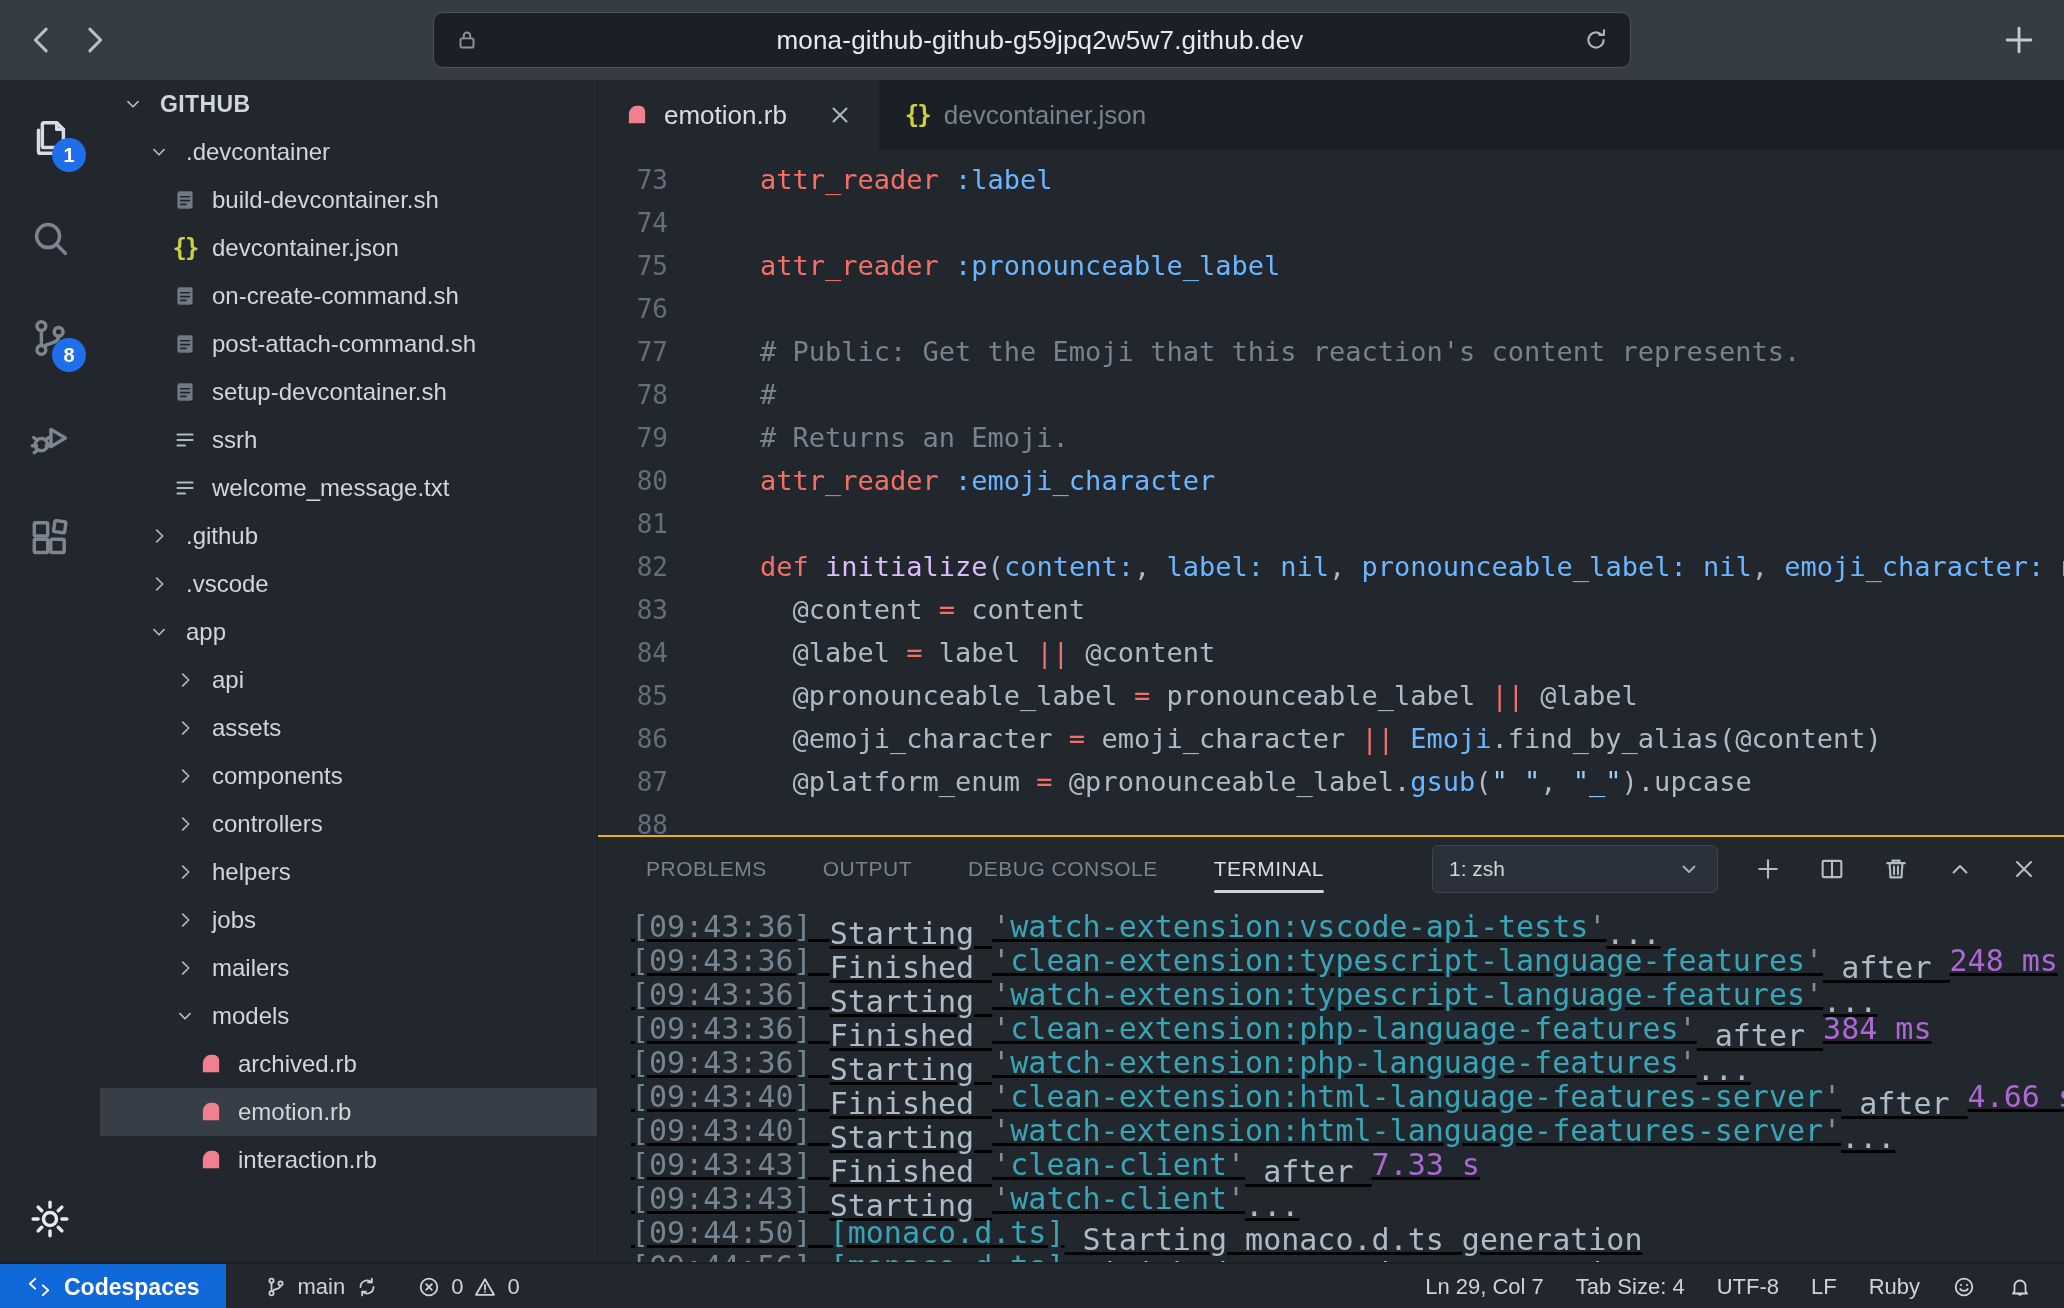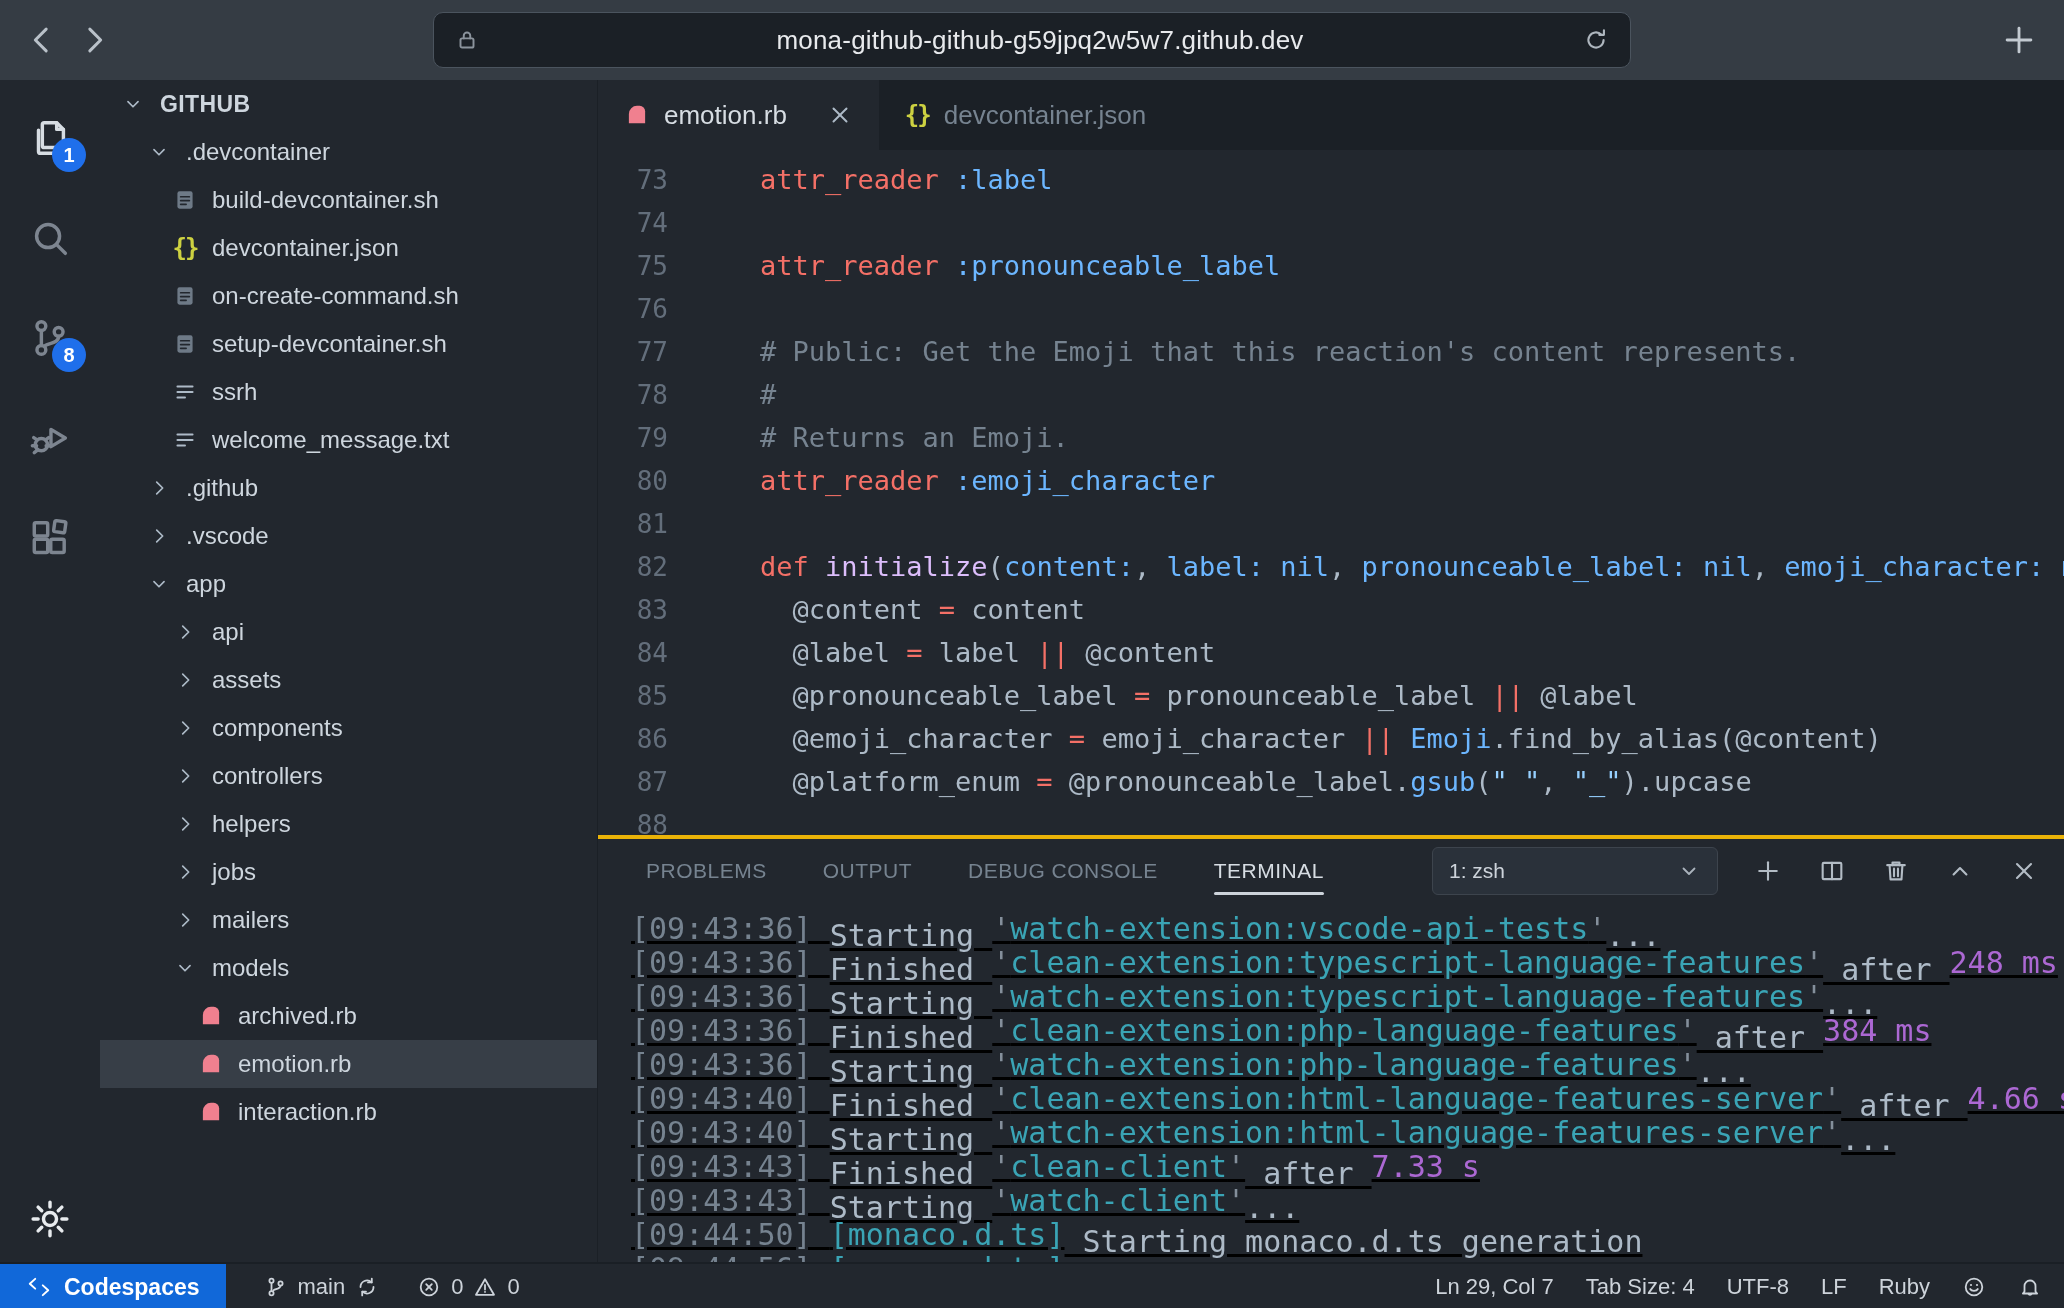--- a/index.html
+++ b/index.html
@@ -61,21 +61,21 @@
 
   
   .editor{height:677px;flex:none;overflow:hidden;padding-top:8px;
     font-family:"DejaVu Sans Mono",monospace;font-size:27px;}
   .code-line{height:43px;display:flex;align-items:center;white-space:pre;gap:38px;}
   .gutter{width:70px;flex:none;text-align:right;padding-right:54px;color:#636e7b;font-size:26px;}
   .tk-fg{color:#adbac7;} .tk-red{color:#f47067;} .tk-blue{color:#6cb6ff;}
   .tk-purple{color:#dcbdfb;} .tk-str{color:#96d0ff;} .tk-cmt{color:#768390;}
 
   
-  .panel{flex:1;display:flex;flex-direction:column;border-top:4px solid #eab308;min-height:0;}
+  .panel{flex:1;display:flex;flex-direction:column;border-top:2px solid #eab308;min-height:0;}
   .panel-header{height:64px;flex:none;display:flex;align-items:center;padding:0 26px 0 48px;}
   .panel-tabs{display:flex;align-items:stretch;height:100%;}
   .panel-tab{margin-right:56px;font-size:21px;letter-spacing:.5px;color:#768390;display:flex;align-items:center;position:relative;}
   .panel-tab.active{color:#d7dde3;}
   .panel-tab.active::after{content:"";position:absolute;left:0;right:0;bottom:8px;height:3px;background:#cdd3da;border-radius:2px;}
   .panel-controls{margin-left:auto;display:flex;align-items:center;gap:36px;color:#b3bcc5;}
   .shell-select{width:252px;height:46px;background:#2a313a;border:1px solid #3d444d;border-radius:6px;
     display:flex;align-items:center;justify-content:space-between;padding:0 16px;font-size:21px;color:#cdd3da;}
   .shell-select .ic{width:24px;height:24px;color:#aab3bc;}
   .pc-icon{width:28px;height:28px;}
@@ -85,21 +85,21 @@
   .t-ts{color:#768390;} .t-fg{color:#adbac7;margin-top:14px;} .t-cyan{color:#3aa4b5;}
   .t-mag{color:#ac68d3;} .t-q{color:#848f9b;}
 
   
   .status-bar{height:46px;display:flex;align-items:center;background:#22272e;border-top:2px solid #1a1f25;
     font-size:22px;color:#cdd3da;}
   .sb-remote{height:100%;background:#1168d9;color:#fff;display:flex;align-items:center;gap:12px;padding:0 26px;font-weight:700;font-size:23px;}
   .sb-remote .ic{width:26px;height:26px;}
   .sb-item{display:flex;align-items:center;gap:10px;margin-left:38px;}
   .sb-item .ic{width:24px;height:24px;}
-  .sb-right{margin-left:auto;display:flex;align-items:center;gap:32px;padding-right:22px;}
+  .sb-right{margin-left:auto;display:flex;align-items:center;gap:32px;padding-right:32px;}
   .sb-right .sb-item{margin-left:0;}
 </style>
 </head>
 <body>
 
 <div class="browser-bar">
   <span class="ic nav-btn">
       <svg viewBox="0 0 24 24" fill="none" stroke="currentColor" stroke-width="1.8" stroke-linecap="round" stroke-linejoin="round">
         <polyline points="14.5 5.5 8 12 14.5 18.5"></polyline>
       </svg>
@@ -242,20 +242,35 @@
                 <rect x="5" y="4" width="14" height="16" rx="2" fill="#6e7a87"></rect>
                 <g stroke="#22272e" stroke-width="1.6" stroke-linecap="round">
                   <line x1="8" y1="9" x2="16" y2="9"></line>
                   <line x1="8" y1="12.5" x2="16" y2="12.5"></line>
                   <line x1="8" y1="16" x2="13" y2="16"></line>
                 </g>
               </svg>
             </span>
           </span>
           <span class="tree-label">on-create-command.sh</span>
+        </div>
+        <div class="tree-row" style="padding-left: 68px;">
+          <span class="tree-slot">
+            <span class="ic ficon">
+              <svg viewBox="0 0 24 24">
+                <rect x="5" y="4" width="14" height="16" rx="2" fill="#6e7a87"></rect>
+                <g stroke="#22272e" stroke-width="1.6" stroke-linecap="round">
+                  <line x1="8" y1="9" x2="16" y2="9"></line>
+                  <line x1="8" y1="12.5" x2="16" y2="12.5"></line>
+                  <line x1="8" y1="16" x2="13" y2="16"></line>
+                </g>
+              </svg>
+            </span>
+          </span>
+          <span class="tree-label">post-attach-command.sh</span>
         </div>
         <div class="tree-row" style="padding-left: 68px;">
           <span class="tree-slot">
             <span class="ic ficon">
               <svg viewBox="0 0 24 24">
                 <rect x="5" y="4" width="14" height="16" rx="2" fill="#6e7a87"></rect>
                 <g stroke="#22272e" stroke-width="1.6" stroke-linecap="round">
                   <line x1="8" y1="9" x2="16" y2="9"></line>
                   <line x1="8" y1="12.5" x2="16" y2="12.5"></line>
                   <line x1="8" y1="16" x2="13" y2="16"></line>

